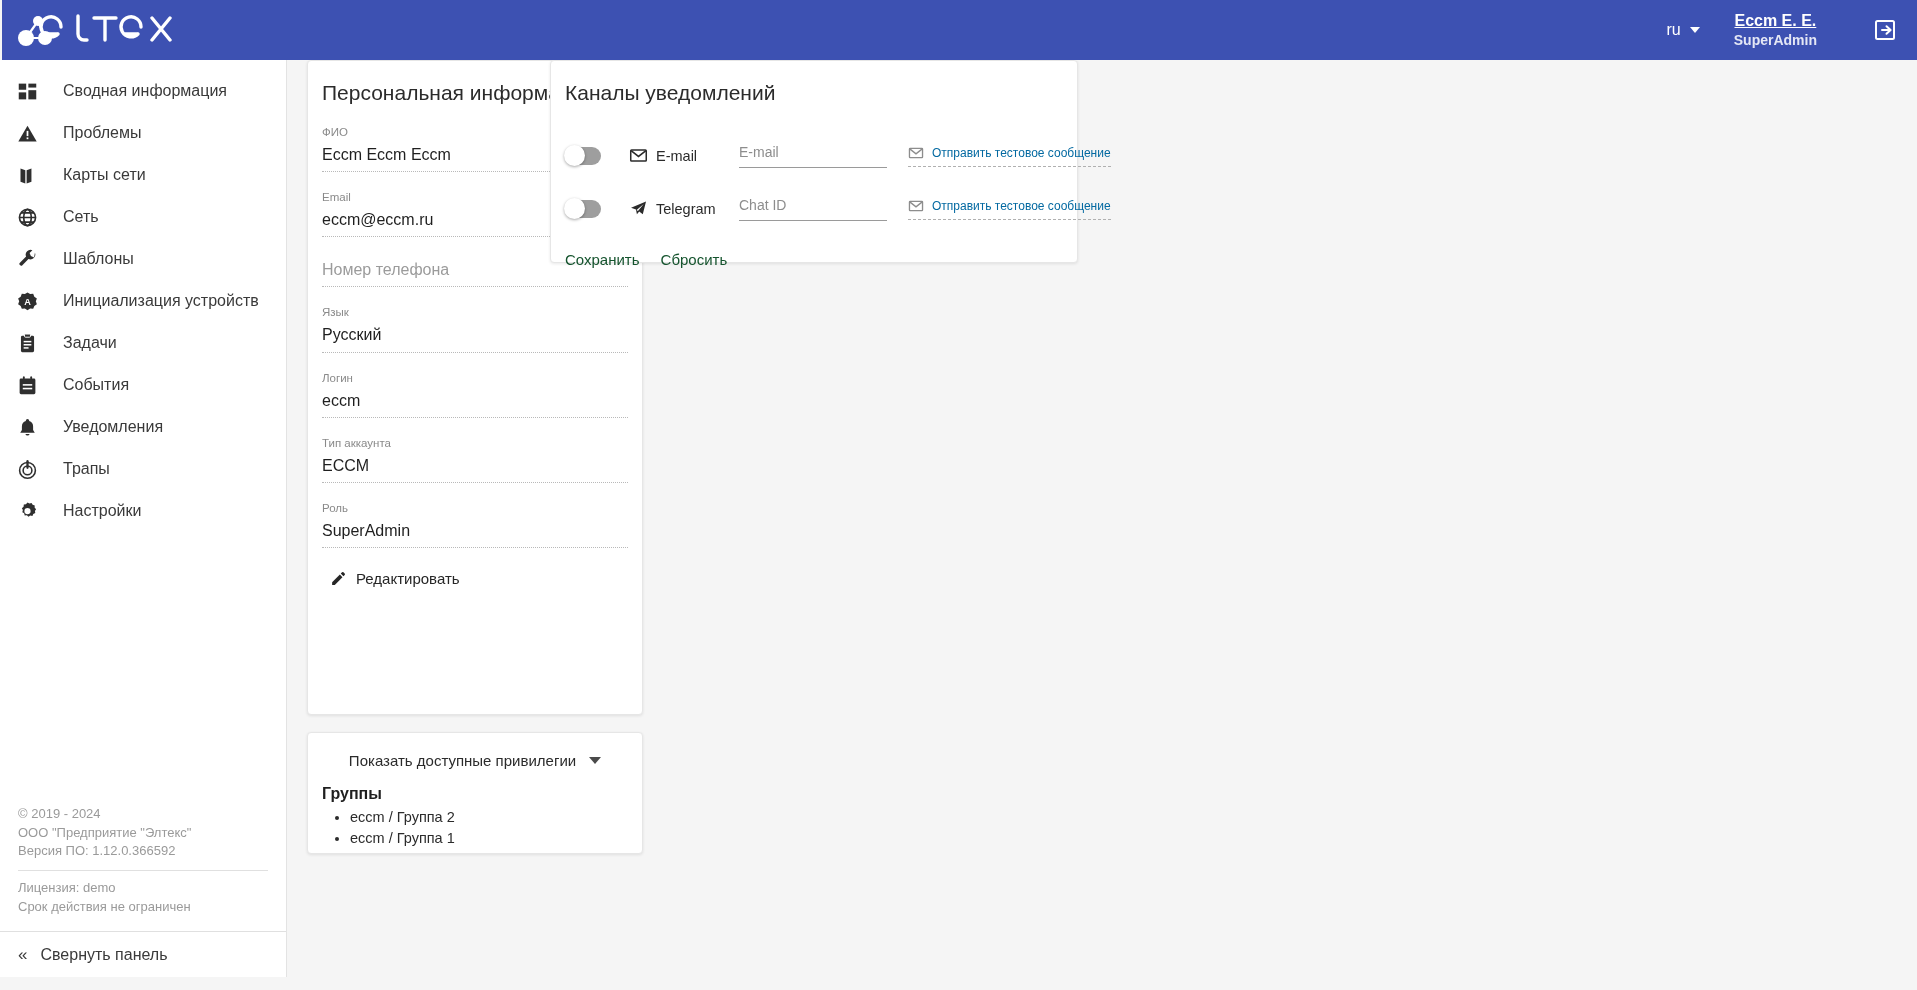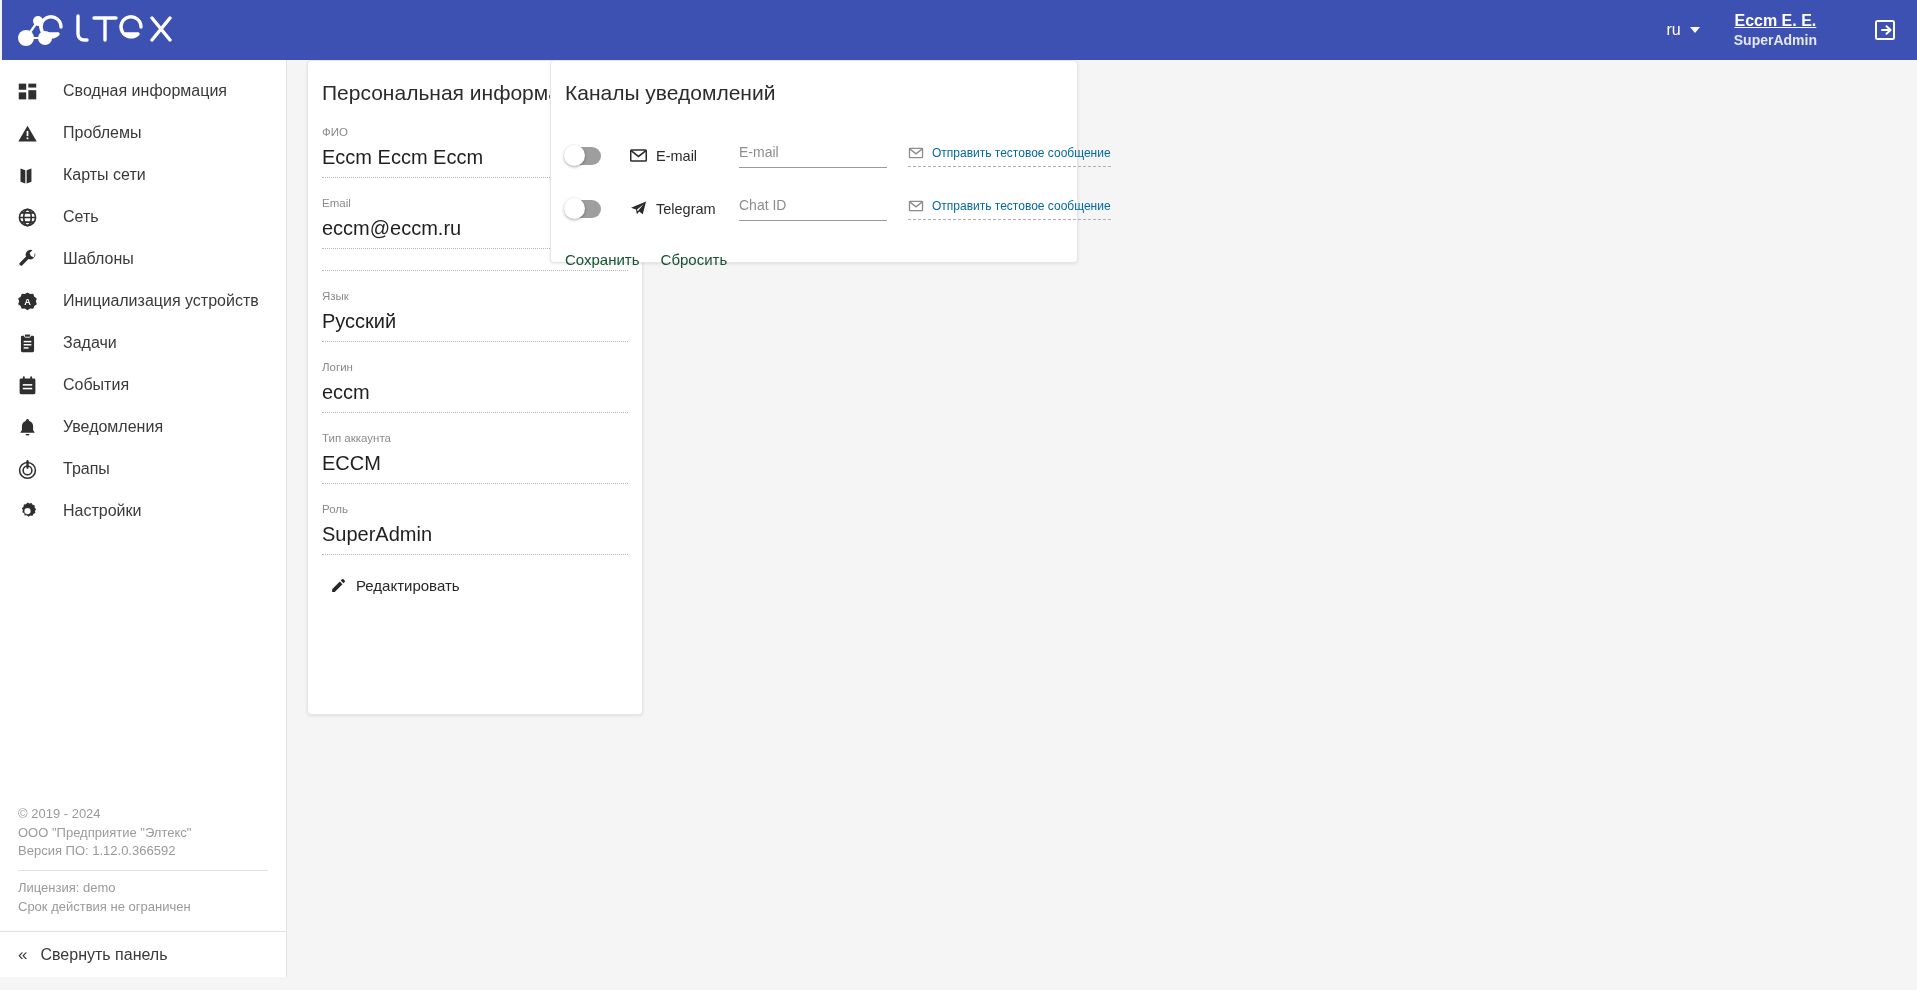--- a/index.html
+++ b/index.html
@@ -118,21 +118,21 @@
   .card-title {
     font-size: 21px; color: #2b2b2b; font-weight: 400;
     padding: 20px 0 10px 14px;
   }
   .field { margin: 0 14px 0 14px; padding-top: 10px; }
   .field-label {
     font-size: 11.5px; color: #8a8a8a; line-height: 1.3;
     margin-bottom: 3px;
   }
   .field-value {
-    font-size: 20px; color: #1f1f1f; line-height: 1.45;
+    font-size: 16px; color: #1f1f1f; line-height: 1.45;
     min-height: 21px; padding-bottom: 5px;
   }
   .field-value.placeholder { color: #9b9b9b; }
   .field-underline {
     height: 0; border-bottom: 1px dotted #b9b9b9;
   }
   .field.gap-top { padding-top: 18px; }
 
   .edit-btn {
     display: inline-flex; align-items: center; gap: 9px;
@@ -408,20 +408,21 @@
       </div>
 
       <div class="field gap-top">
         <div class="field-label">Email</div>
         <div class="field-value">eccm@eccm.ru</div>
         <div class="field-underline"></div>
       </div>
 
       <div class="field gap-top">
         <div class="field-label"></div>
+        <div class="field-value placeholder">Номер телефона</div>
         <div class="field-underline"></div>
       </div>
 
 
       <div class="field gap-top">
         <div class="field-label">Язык</div>
         <div class="field-value">Русский</div>
         <div class="field-underline"></div>
       </div>
 
@@ -445,20 +446,31 @@
 
       <div class="edit-btn">
         <svg width="17" height="17" viewBox="0 0 24 24" fill="#262626">
           <path d="M3 17.3 V21 h3.7 L17.6 10.1 l-3.7-3.7 Z"></path>
           <path d="M20.7 7 a1.4 1.4 0 0 0 0-2 l-1.7-1.7 a1.4 1.4 0 0 0-2 0 l-1.8 1.8 l3.7 3.7 Z"></path>
         </svg>
         <span>Редактировать</span>
       </div>
     </div>
 
+    <div class="card" id="card-priv">
+      <div class="priv-toggle">
+        <span class="priv-toggle-label">Показать доступные привилегии</span>
+        <span class="chev-down"></span>
+      </div>
+      <div class="groups-title">Группы</div>
+      <ul class="groups-list">
+        <li>eccm / Группа 2</li>
+        <li>eccm / Группа 1</li>
+      </ul>
+    </div>
 
     <div class="card" id="card-notify">
       <div class="card-title">Каналы уведомлений</div>
 
       <div class="notify-rows">
 
         <div class="notify-row">
           <div class="switch">
             <div class="knob"></div>
           </div>

